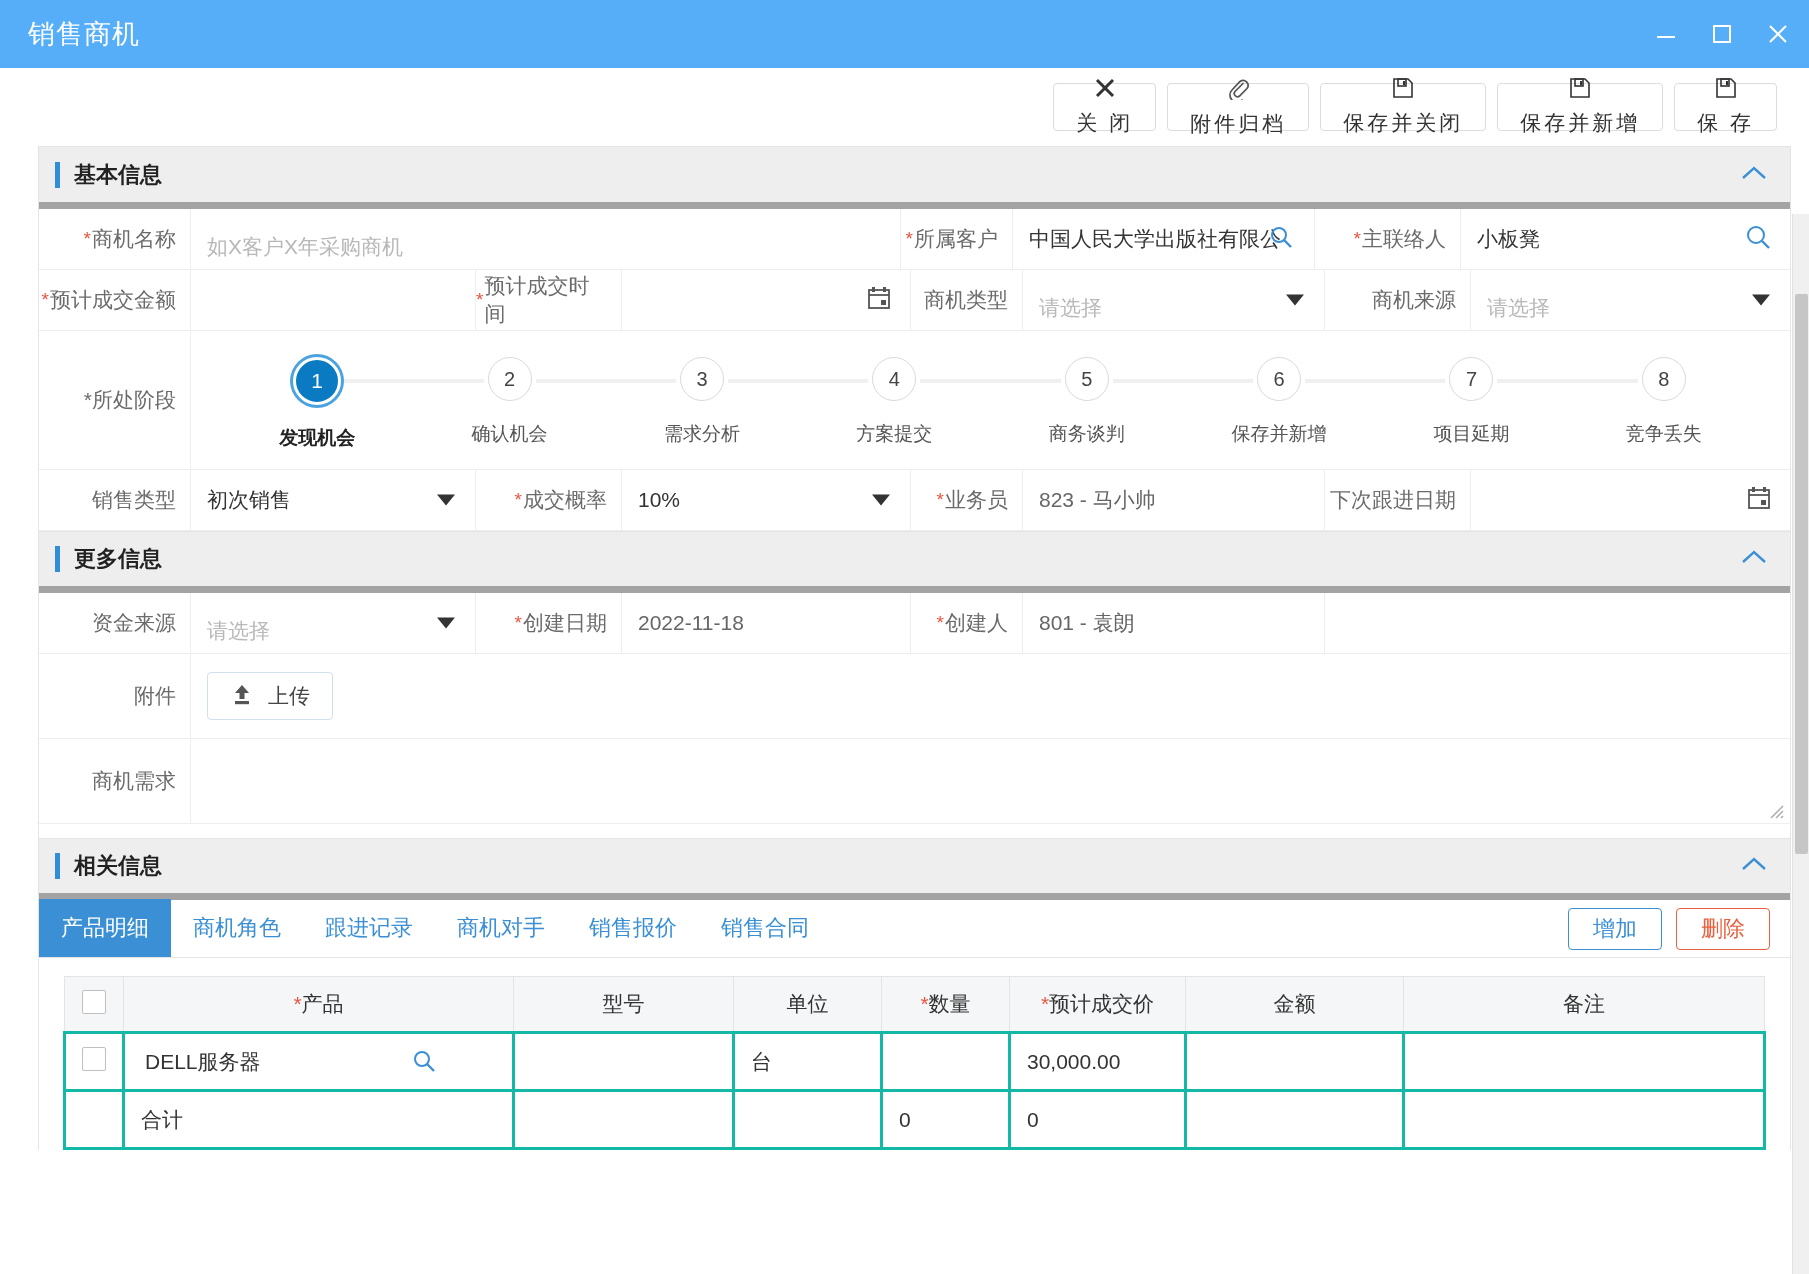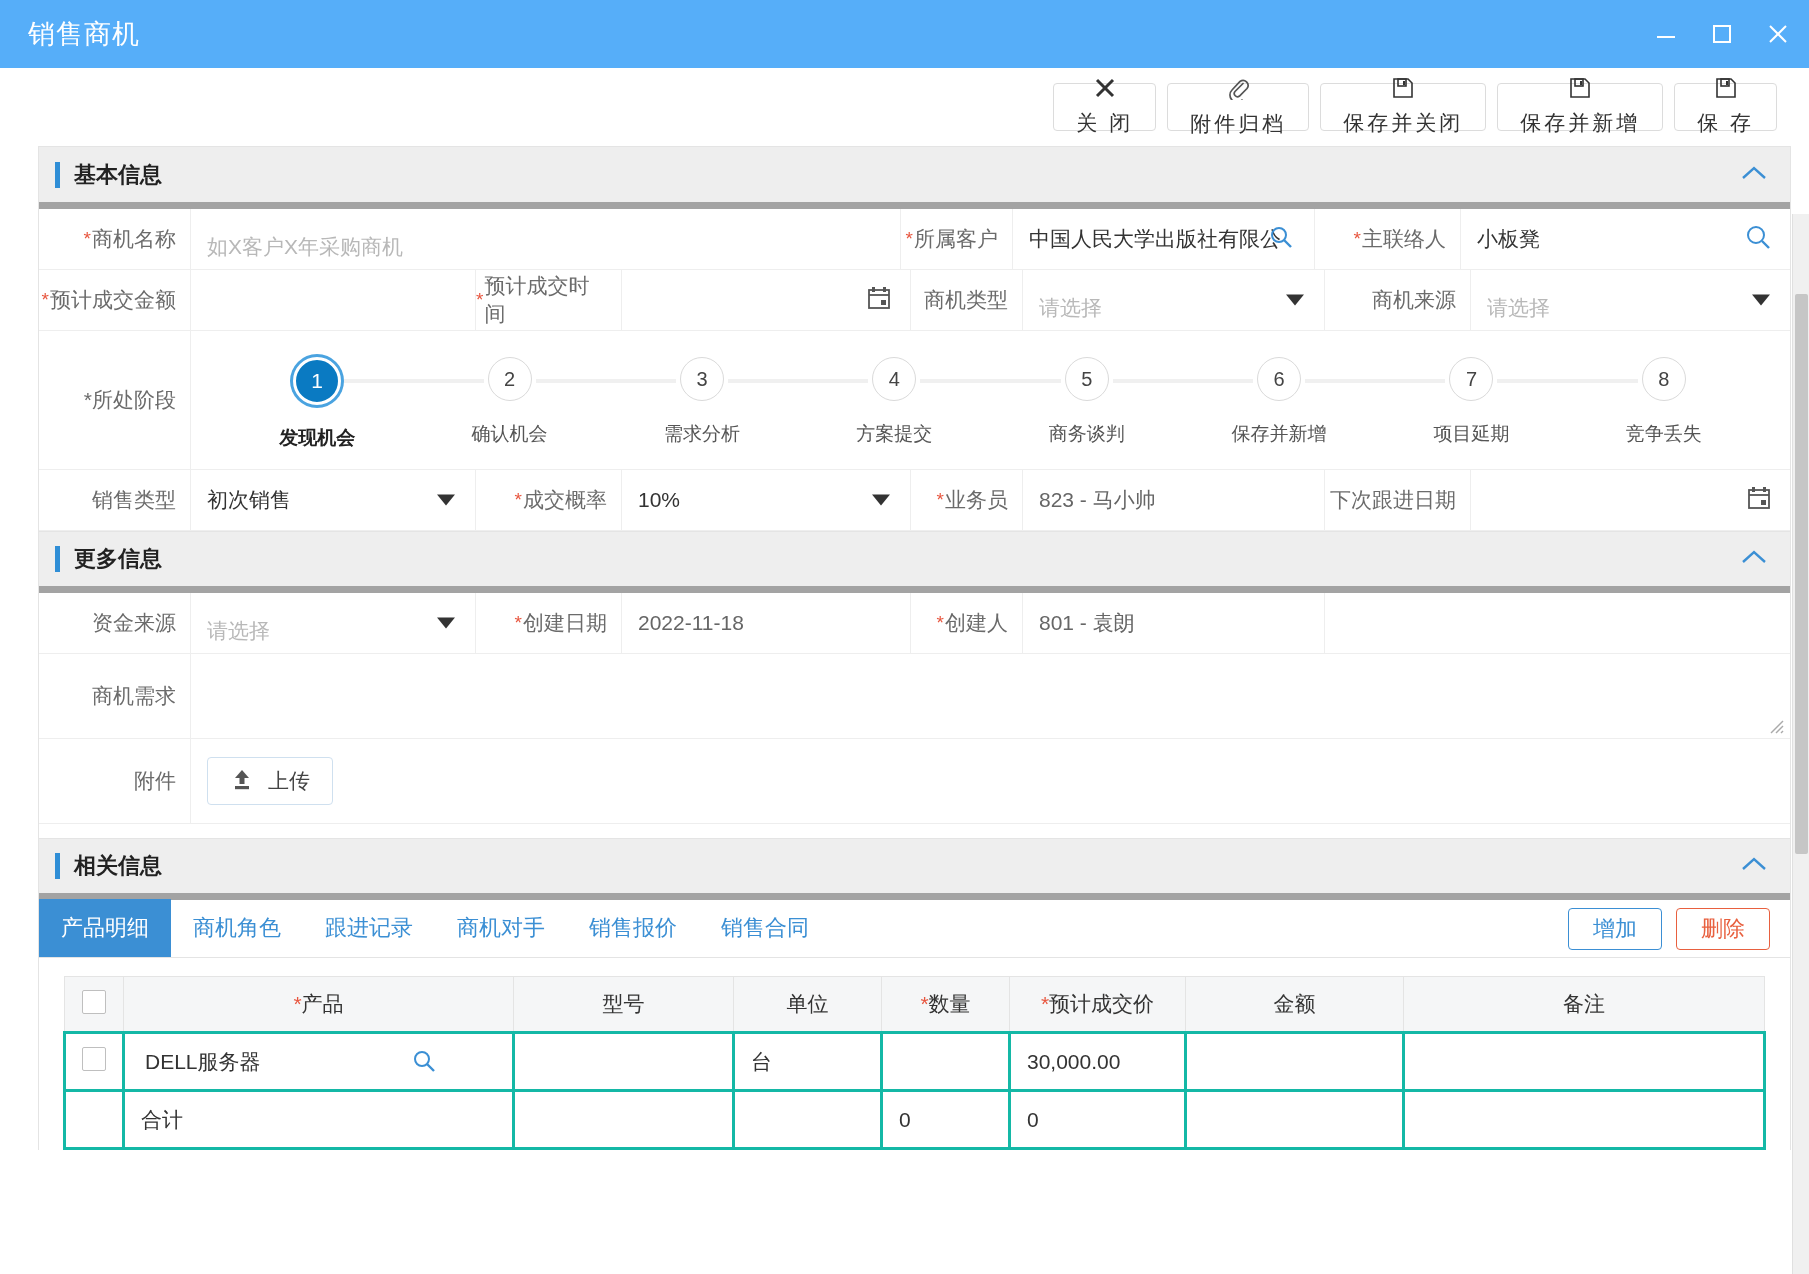--- a/index.html
+++ b/index.html
@@ -556,47 +556,47 @@
             <span>创建人</span>
         </div>
         <div class="cell" style="flex:0 0 302px">
           <div class="val muted">801 - 袁朗</div>
         </div>
         <div class="cell nolineR" style="flex:1 1 auto"></div>
       </div>
 
       <div class="frow" style="min-height:84px">
         <div class="cell lab" style="flex:0 0 152px;min-height:84px">
-          <span>商机需求</span>
-        </div>
-        <div class="cell nolineR textarea-cell" style="flex:1 1 auto;min-height:84px">
-          <div class="val"></div>
-          <div class="resizer">
-            <svg width="18" height="18" viewBox="0 0 18 18">
-                <line x1="17" y1="5" x2="5" y2="17" stroke="#aaa" stroke-width="1.4"></line>
-                <line x1="17" y1="10" x2="10" y2="17" stroke="#aaa" stroke-width="1.4"></line>
-                <line x1="17" y1="15" x2="15" y2="17" stroke="#aaa" stroke-width="1.4"></line>
-              </svg>
-          </div>
-        </div>
-      </div>
-
-      <div class="frow" style="min-height:84px">
-        <div class="cell lab" style="flex:0 0 152px;min-height:84px">
           <span>附件</span>
         </div>
         <div class="cell nolineR" style="flex:1 1 auto;min-height:84px">
           <div class="upload-btn">
             <span>
               <svg width="24" height="24" viewBox="0 0 24 24">
                   <path d="M12 3 L19 11 H14.5 V17 H9.5 V11 H5 Z" fill="#555"></path>
                   <rect x="5" y="19" width="14" height="3.2" fill="#555"></rect>
                 </svg>
             </span>
             <span>上传</span>
+          </div>
+        </div>
+      </div>
+
+      <div class="frow" style="min-height:84px">
+        <div class="cell lab" style="flex:0 0 152px;min-height:84px">
+          <span>商机需求</span>
+        </div>
+        <div class="cell nolineR textarea-cell" style="flex:1 1 auto;min-height:84px">
+          <div class="val"></div>
+          <div class="resizer">
+            <svg width="18" height="18" viewBox="0 0 18 18">
+                <line x1="17" y1="5" x2="5" y2="17" stroke="#aaa" stroke-width="1.4"></line>
+                <line x1="17" y1="10" x2="10" y2="17" stroke="#aaa" stroke-width="1.4"></line>
+                <line x1="17" y1="15" x2="15" y2="17" stroke="#aaa" stroke-width="1.4"></line>
+              </svg>
           </div>
         </div>
       </div>
 
       <div class="sec-head" style="border-top:1px solid #e4e4e4;margin-top:14px">
         <div class="bar"></div>
         <div class="sec-title">相关信息</div>
         <div class="chev">
           <svg width="28" height="18" viewBox="0 0 28 18">
               <polyline points="3,14 14,4 25,14" fill="none" stroke="#3b8fd4" stroke-width="2.4"></polyline>

